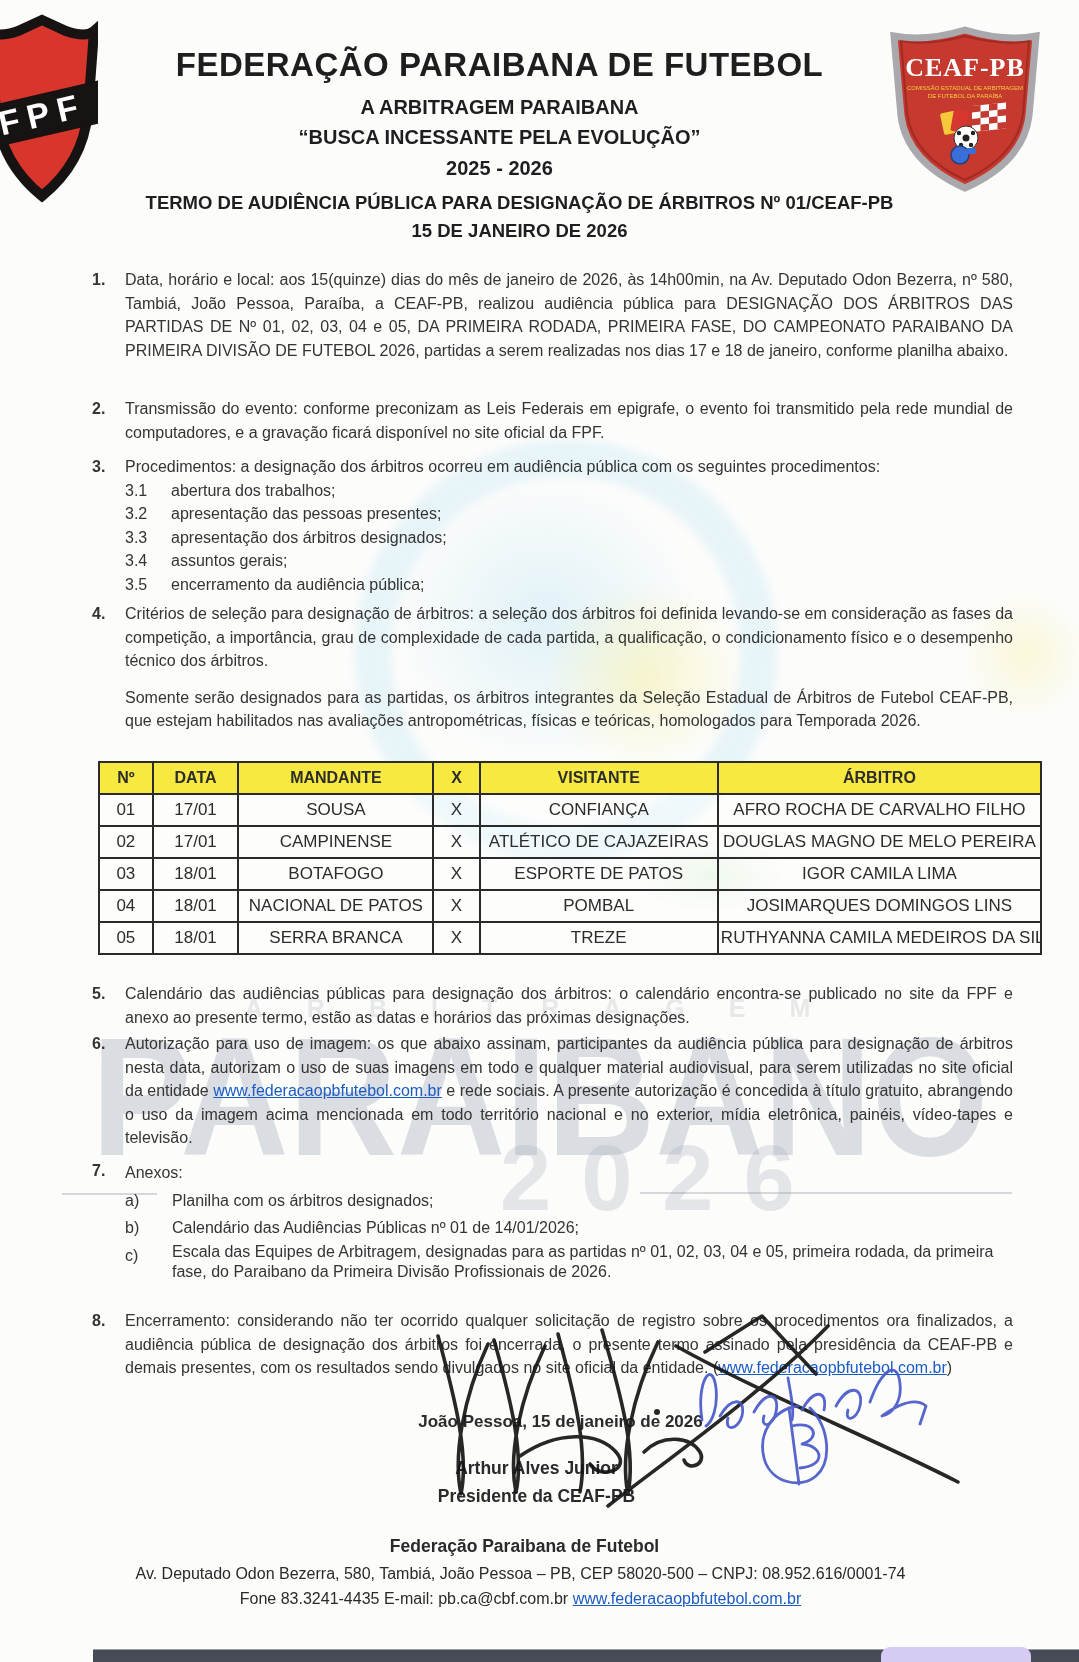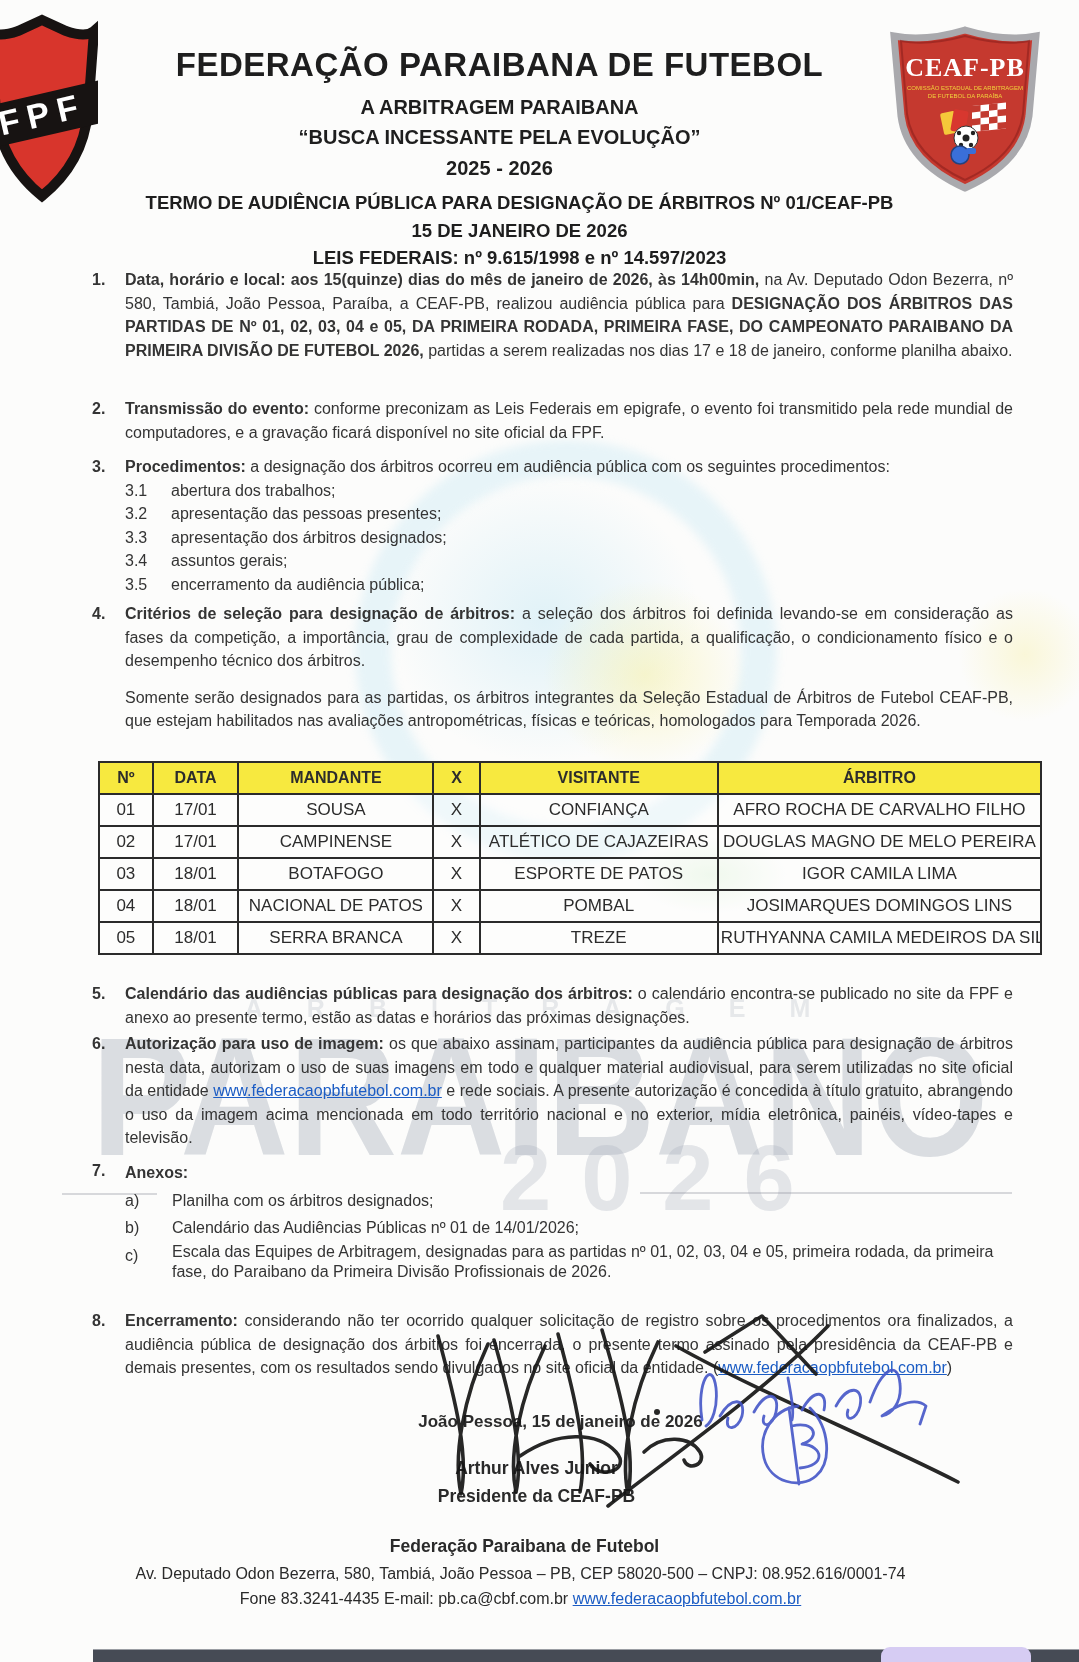--- a/index.html
+++ b/index.html
@@ -42,21 +42,21 @@
 
   .logo { position:absolute; z-index:2; }
   #fpf-logo  { left:-14px; top:14px; }
   #ceaf-logo { left:880px; top:24px; }
 
   
   .sec { position:absolute; left:92px; right:66px; display:flex; z-index:2;
          font-size:16px; line-height:23.5px; color:#343434; }
   .sec .n { width:33px; flex:none; font-weight:bold; }
   .sec .bdy { flex:1; text-align:justify; }
-  .sec b { font-weight:bold; }
+  .sec b { font-weight:normal; }
   #sec1 { top:268px; }  #sec2 { top:397px; }  #sec3 { top:455px; }
   #sec4 { top:602px; }  #sec5 { top:982px; }  #sec6 { top:1032px; }
   #sec7 { top:1159px; } #sec8 { top:1309px; }
   .subitem { display:flex; line-height:23.5px; text-align:left; }
   .subitem .sn { width:46px; flex:none; }
   .letteritem { display:flex; line-height:27.5px; text-align:left; }
   .letteritem .sn { width:47px; flex:none; }
   .para2 { margin-top:13px; }
   a.doclink { color:#1b5cc4; text-decoration:underline; cursor:pointer; }
 
@@ -147,21 +147,20 @@
       </g>
     </svg>
   </div>
 
   <div class="hdr h-org">FEDERAÇÃO PARAIBANA DE FUTEBOL</div>
   <div class="hdr h-line3">“BUSCA INCESSANTE PELA EVOLUÇÃO”</div>
   <div class="hdr h-line2">A ARBITRAGEM PARAIBANA</div>
   <div class="hdr h-line4">2025 - 2026</div>
   <div class="hdr h-doct">TERMO DE AUDIÊNCIA PÚBLICA PARA DESIGNAÇÃO DE ÁRBITROS Nº 01/CEAF-PB</div>
   <div class="hdr h-docd">15 DE JANEIRO DE 2026</div>
-  <div class="hdr h-docl">LEIS FEDERAIS: nº 9.615/1998 e nº 14.597/2023</div>
 
   <div class="sec" id="sec1">
     <span class="n">1.</span>
     <span class="bdy"><b>Data, horário e local: aos 15(quinze) dias do mês de janeiro de 2026, às 14h00min,</b><span> na Av. Deputado Odon Bezerra, nº 580, Tambiá, João Pessoa, Paraíba, a CEAF-PB, realizou audiência pública para </span><b>DESIGNAÇÃO DOS ÁRBITROS DAS PARTIDAS DE Nº 01, 02, 03, 04 e 05, DA PRIMEIRA RODADA, PRIMEIRA FASE, DO CAMPEONATO PARAIBANO DA PRIMEIRA DIVISÃO DE FUTEBOL 2026,</b><span> partidas a serem realizadas nos dias 17 e 18 de janeiro, conforme planilha abaixo.</span></span>
   </div>
 
   <div class="sec" id="sec2">
     <span class="n">2.</span>
     <span class="bdy"><b>Transmissão do evento:</b><span> conforme preconizam as Leis Federais em epigrafe, o evento foi transmitido pela rede mundial de computadores, e a gravação ficará disponível no site oficial da FPF.</span></span>
   </div>

